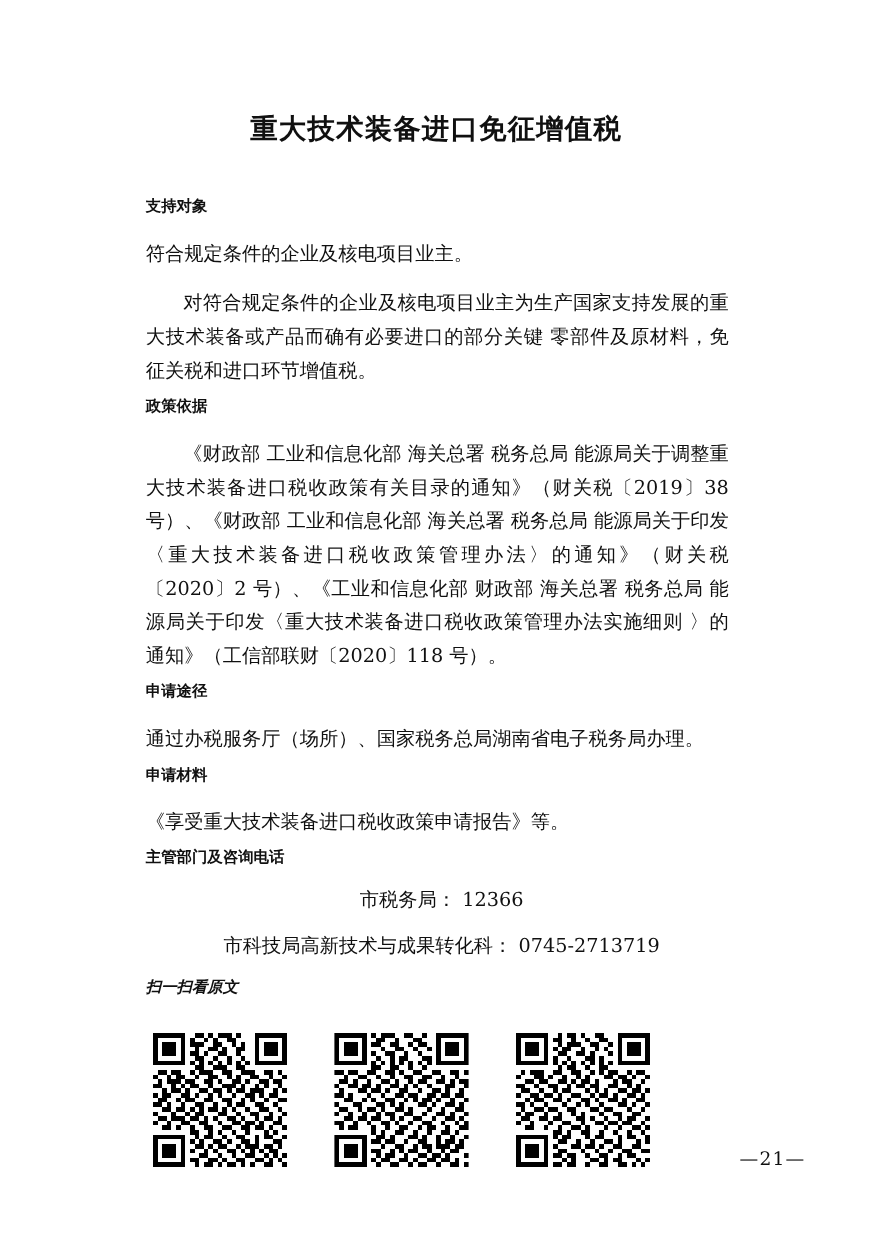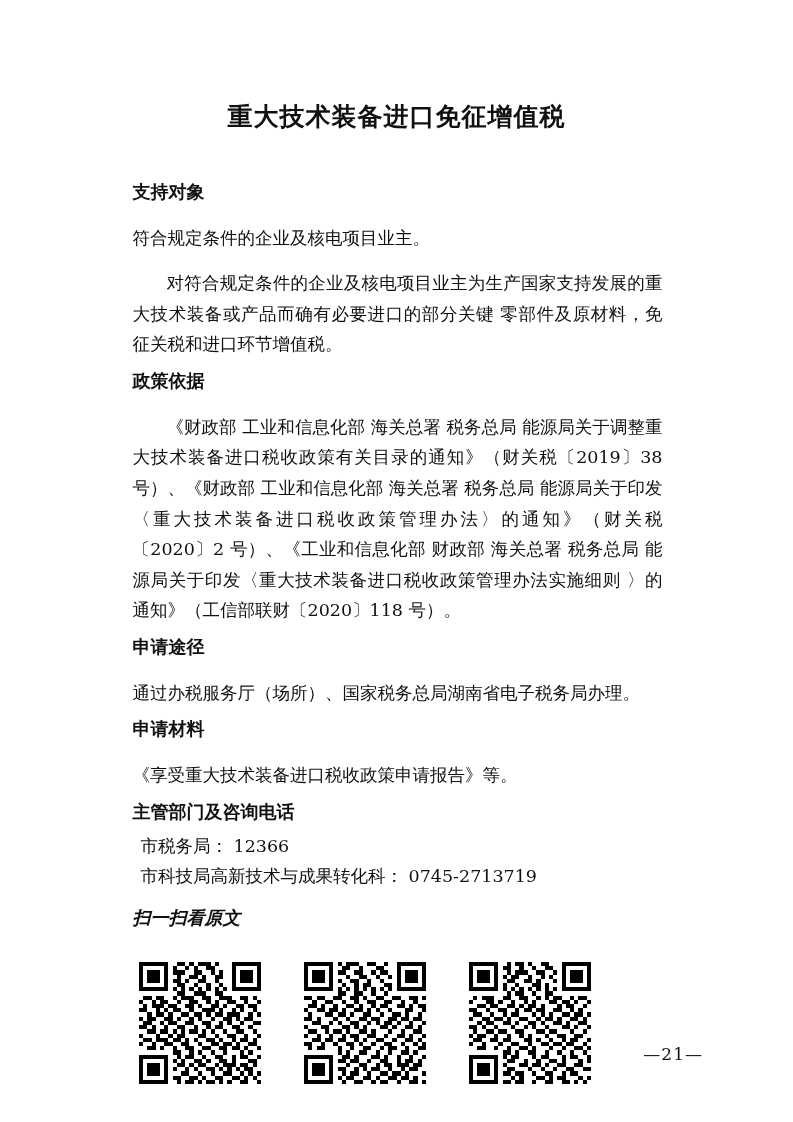--- a/index.html
+++ b/index.html
@@ -31,21 +31,21 @@
     padding-top: 100px;
     font-family: "DejaVu Serif", "Liberation Serif", serif;
   }
   .content {
     margin: 0 auto;
     width: 530px;
     padding-left: 2px;
     padding-top: 44px;
   }
   .sec-head {
-    font-size: 18px;
+    font-size: 14px;
     font-weight: bold;
     margin: 0 0 4px 0;
     padding-left: 0px;
     line-height: 1.7;
   }
   .para {
     font-size: 17.5px;
     line-height: 1.75;
     margin: 15px 0 6px 0;
     text-align: justify;
@@ -53,37 +53,38 @@
   }
   .para.ind {
     text-indent: 34px;
   }
   .para.noind {
     text-indent: 0;
   }
   .contact-line {
     font-size: 17.5px;
     line-height: 1.72;
-    margin: 0;
+    margin: 11px;
     padding-left: 8px;
+    text-align: center;
   }
   .qr-row {
     margin-top: 28px;
     padding-left: 6px;
     display: flex;
     gap: 43px;
   }
   .qr {
     width: 122px;
     height: 122px;
     display: block;
   }
   .page-num {
     position: absolute;
-    right: 90px;
+    right: 61px;
     bottom: 58px;
     font-size: 17px;
     letter-spacing: 1px;
   }
 </style>
 </head>
 <body>
 
 <div class="page">
 

